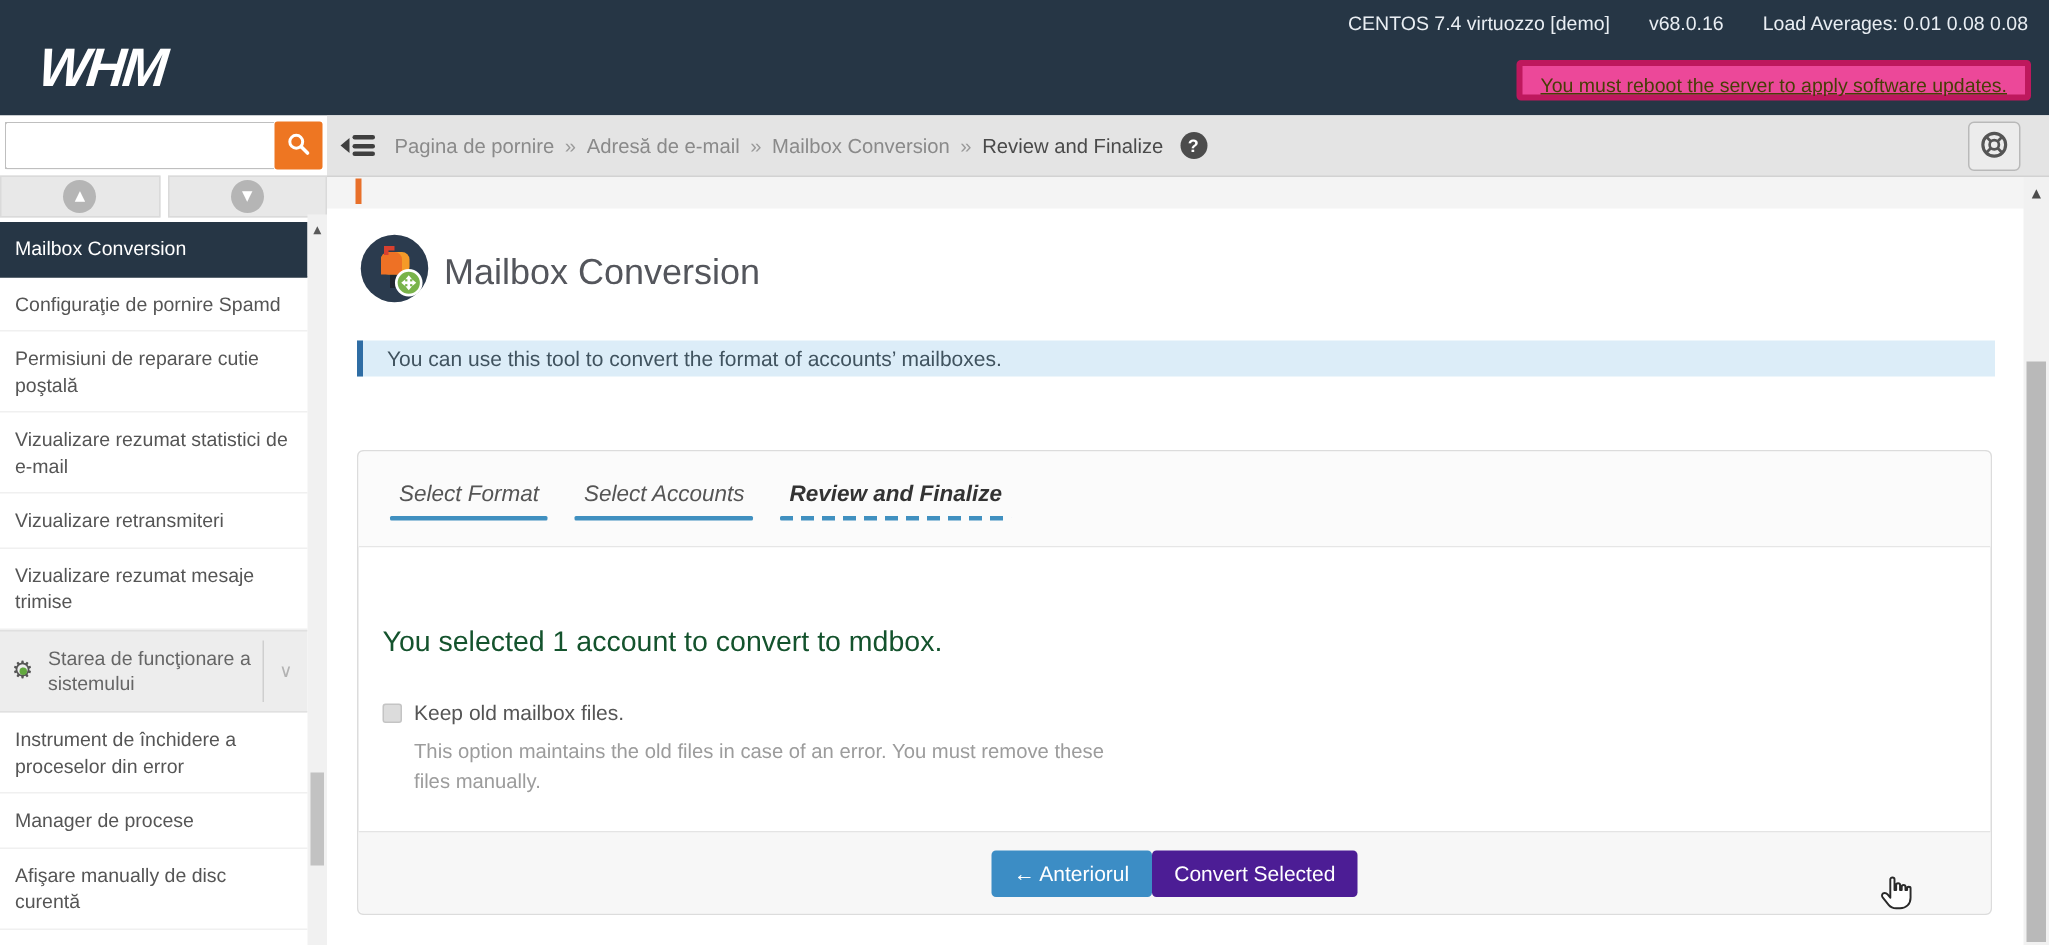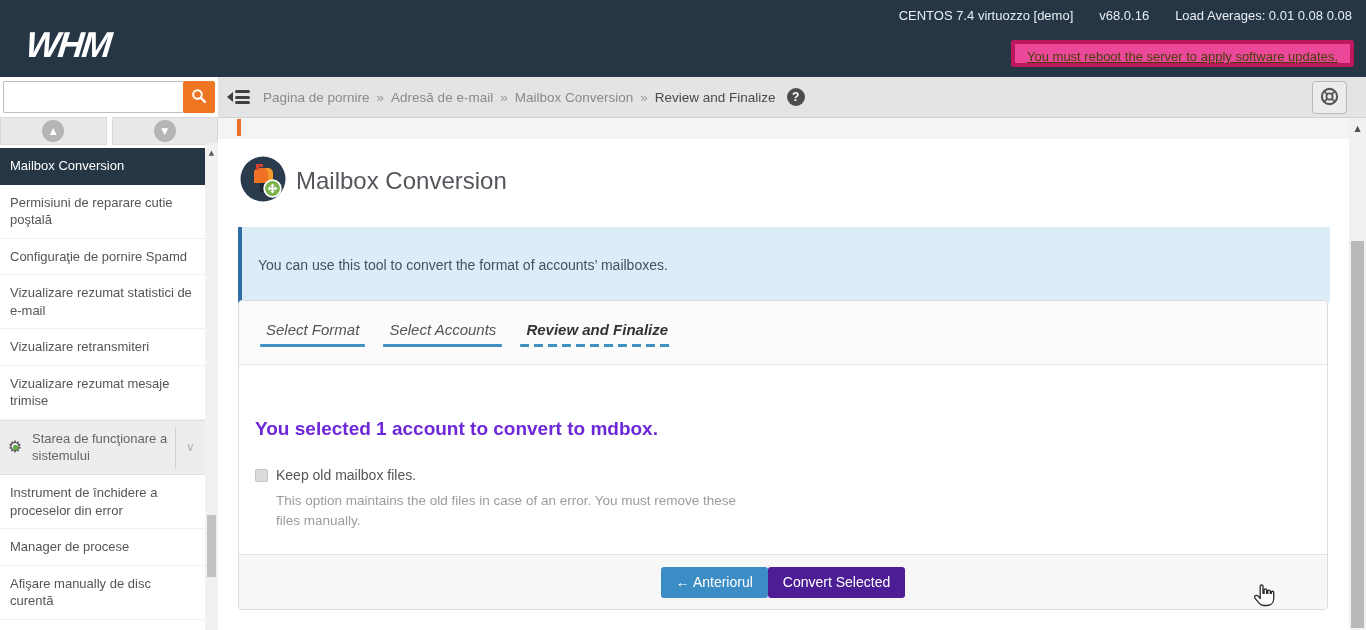--- a/index.html
+++ b/index.html
@@ -51,29 +51,29 @@
   .crumbs { margin-left:13px; font-size:13.5px; color:#8a8a8a; display:flex; gap:7px; align-items:center; }
   .crumb-link { cursor:pointer;text-align:center; }
   .crumb-current { color:#4a4a4a; }
   .crumb-sep { color:#9a9a9a; }
   .help-circle { width:18px; height:18px; border-radius:50%; background:#4c4c4c; color:#fff; font-size:12px; font-weight:bold; display:flex; align-items:center; justify-content:center; margin-left:4px; cursor:pointer; }
   .support-btn { position:absolute; right:19px; top:4px; width:35px; height:33px; border:1px solid #b9b9b9; border-radius:4px; background:#ececec; display:flex; align-items:center; justify-content:center; cursor:pointer; }
   .notice-strip { height:21px; background:#f4f4f4; position:relative; }
   .notice-accent { position:absolute; left:19px; top:1px; width:4px; height:17px; background:#e8702a; }
   .title-row { position:absolute; left:22px; top:79px; display:flex; align-items:center; gap:10px; }
   .title-text { font-size:24px; color:#54565c; }
-  .callout { position:absolute; left:20px; top:150px; width:1092px; background:#dcedf8; border-left:4px solid #2f6da4; padding:30px 16px; font-size:14px; color:#40535f; }
+  .callout { position:absolute; left:20px; top:150px; width:1092px; background:#dcedf8; border-left:4px solid #2f6da4; padding:4px 16px; font-size:14px; color:#40535f; }
   .card { position:absolute; left:20px; top:223px; width:1090px; height:310px; border:1px solid #dcdcdc; border-radius:4px; background:#fff; }
   .tab-strip { height:64px; background:#fbfbfb; border-bottom:1px solid #e6e6e6; border-radius:4px 4px 0 0; display:flex; align-items:center; padding-left:12px; }
   .tab { position:relative; margin:0 13px; padding:10px 2px 16px; font-size:15px; color:#555; cursor:pointer;font-style:italic; }
   .tab::after { content:""; position:absolute; left:-4px; right:-4px; bottom:7px; height:3px; background:#4090c0; border-radius:1px; }
   .tab.active { font-weight:bold; color:#333; }
   .tab.active::after { background:repeating-linear-gradient(90deg,#4090c0 0 9px, transparent 9px 14px); }
   .card-body { padding:53px 16px 0; }
-  .selected-heading { font-size:19px; color:#6d28d9; margin:0 0 27px; font-weight:bold; }
+  .selected-heading { font-size:19px; color:#14532d; margin:0 0 27px; font-weight:normal; }
   .checkbox-row { display:flex; align-items:center; gap:8px; font-size:14px; color:#555; cursor:pointer; }
   .checkbox { width:13px; height:13px; background:#dcdcdc; border:1px solid #c4c4c4; border-radius:2px; flex:0 0 auto; }
   .help-text { margin:8px 0 0 21px; font-size:13.5px; color:#9c9c9c; width:485px; line-height:1.45; }
   .card-footer { position:absolute; left:0; right:0; bottom:0; height:55px; background:#f7f7f7; border-top:1px solid #e4e4e4; border-radius:0 0 4px 4px; display:flex; align-items:center; justify-content:center; padding:0 15px; }
   .btn { border:none; border-radius:3px; color:#fff; font-size:14px; height:31px; padding:0 15px; cursor:pointer; font-family:"Liberation Sans", sans-serif; }
   .btn-prev { background:#3c8dc5; }
   .btn-convert { background:#4c1d95; }
   .main-scroll { position:absolute; right:0; top:41px; width:17px; bottom:0; background:#f1f1f1; }
   .main-scroll .arr { position:absolute; top:6px; left:0; right:0; text-align:center; font-size:8px; color:#4d4d4d; font-family:"DejaVu Sans", sans-serif; cursor:pointer; }
   .main-thumb { position:absolute; left:2px; width:13px; top:123px; bottom:2px; background:#b9b9b9; cursor:pointer; }
@@ -108,22 +108,22 @@
     <button class="scroll-btn">
       <span class="circle-glyph">▲</span>
     </button>
     <button class="scroll-btn">
       <span class="circle-glyph">▼</span>
     </button>
   </div>
 
   <div class="nav-list">
     <div class="nav-item selected">Mailbox Conversion</div>
+    <div class="nav-item">Configuraţie de pornire Spamd</div>
     <div class="nav-item">Permisiuni de reparare cutie poştală</div>
-    <div class="nav-item">Configuraţie de pornire Spamd</div>
     <div class="nav-item">Vizualizare rezumat statistici de e-mail</div>
     <div class="nav-item">Vizualizare retransmiteri</div>
     <div class="nav-item">Vizualizare rezumat mesaje trimise</div>
 
     <div class="nav-section">
       <span class="sec-icon">
           <span class="gear">⚙</span>
         </span>
       <span class="sec-label">Starea de funcţionare a sistemului</span>
       <span class="chev-box">∨</span>

